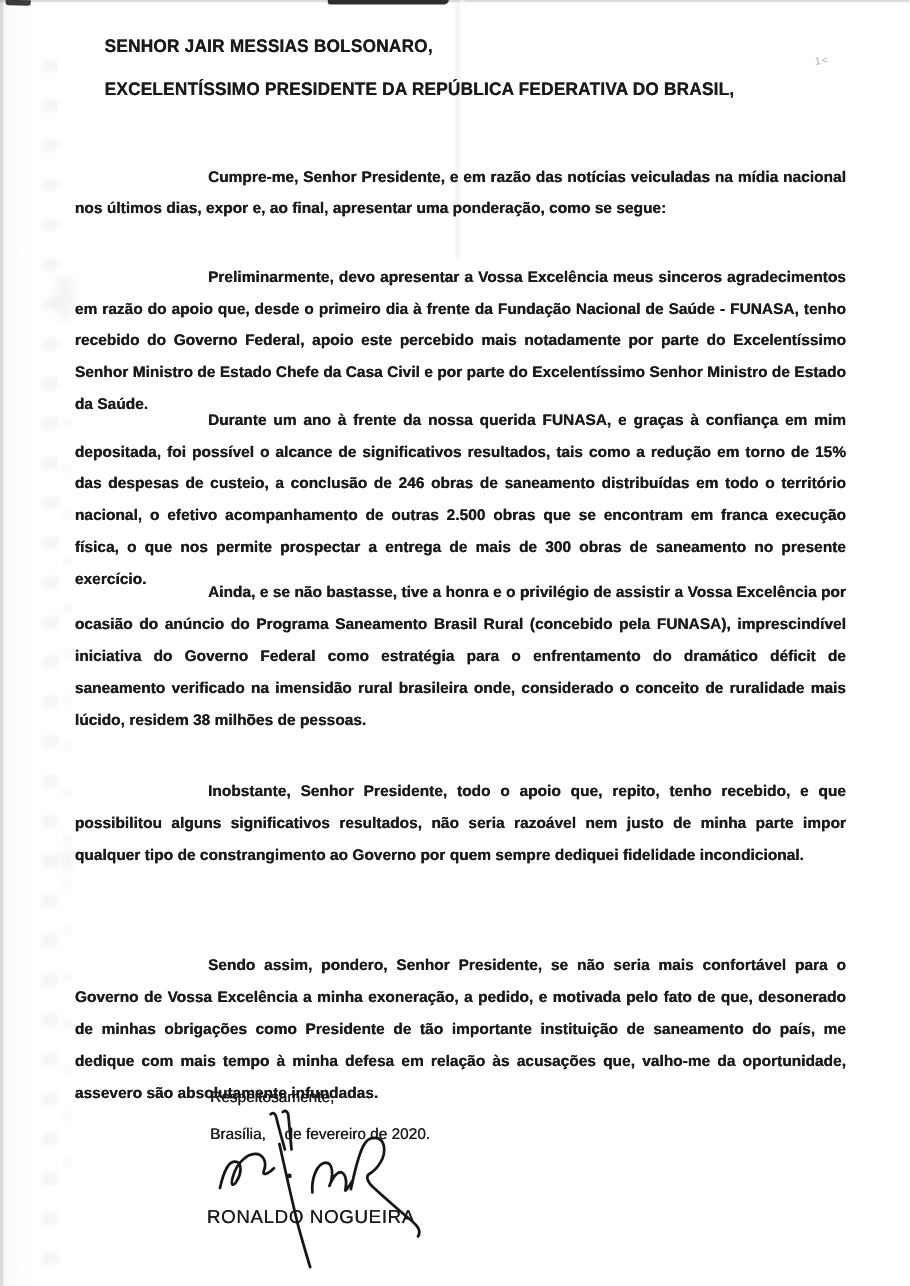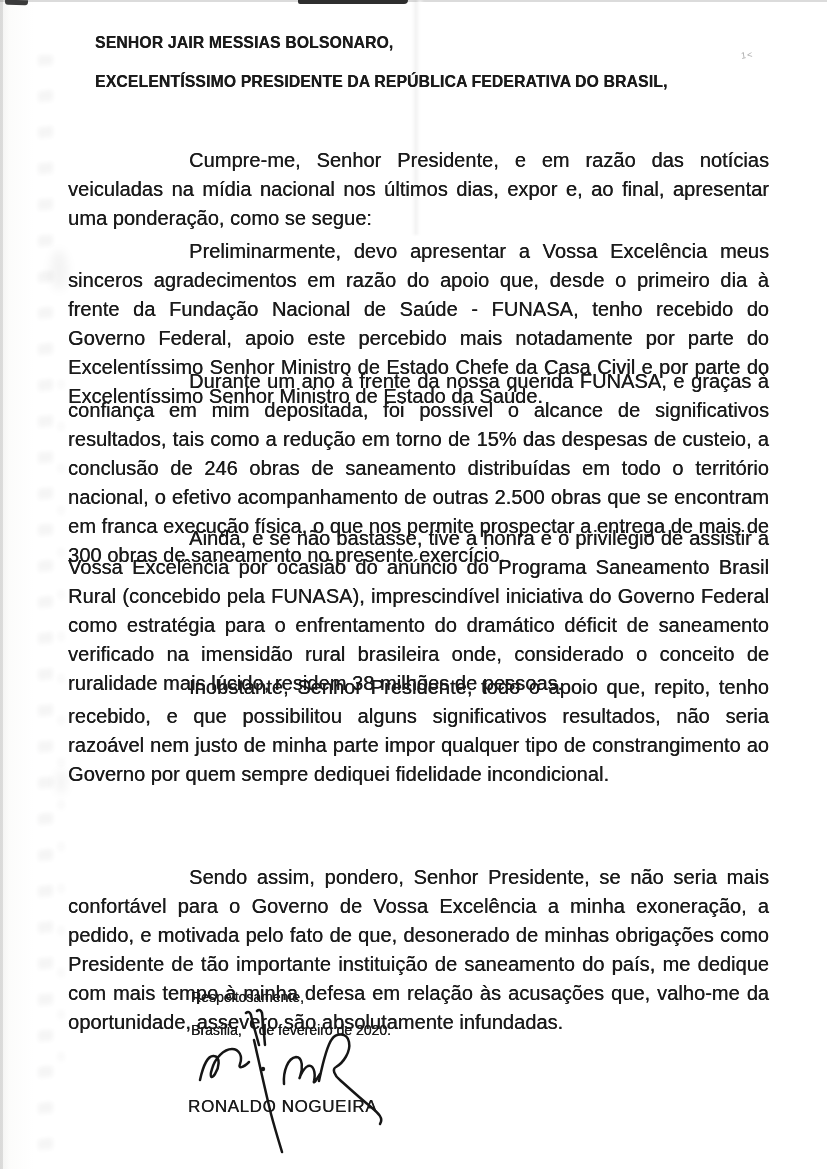--- a/index.html
+++ b/index.html
@@ -23,25 +23,25 @@
     background:repeating-linear-gradient(182deg,rgba(0,0,0,.04) 0 7px,transparent 11px 42px);
     filter:blur(2px);opacity:.6;}
   .blotch{position:absolute;border-radius:50%;filter:blur(4px);background:rgba(0,0,0,.045);}
   .pencil-mark{position:absolute;left:741px;top:50px;font-size:9px;letter-spacing:1px;
     color:#979797;opacity:.85;transform:rotate(-8deg);}
   
   .hdr{position:absolute;left:95px;font-weight:bold;font-size:16.5px;letter-spacing:.2px;
     white-space:nowrap;transform:scaleX(.95);transform-origin:left top;
     text-shadow:.3px 0 0 currentColor;}
   .hdr1{top:33px;} .hdr2{top:72px;}
-  .para{position:absolute;left:68px;width:701px;font-size:20px;line-height:29px;
+  .para{position:absolute;left:68px;width:701px;font-size:14px;line-height:29px;
     text-align:justify;text-indent:121px;letter-spacing:.05px;
-    text-shadow:.3px 0 0 currentColor;}
+    text-shadow:.3px 0 0 currentColor;font-weight:bold;}
   .p1{top:146px;} .p2{top:237px;} .p3{top:367px;}
-  .p4{top:524px;} .p5{top:673px;} .p6{top:863px;}
+  .p4{top:524px;} .p5{top:705px;} .p6{top:863px;}
   .close-line{position:absolute;font-size:14px;line-height:29px;white-space:nowrap;
     text-shadow:.3px 0 0 currentColor;}
   .salutation{left:191px;top:983px;}
   .date-line{left:191px;top:1016px;}
   .date-gap{display:inline-block;width:17px;}
   .signatory{left:188px;top:1092px;letter-spacing:.6px;font-size:17px;}
   
   .ink-overlay{position:absolute;left:0;top:0;width:827px;height:1169px;pointer-events:none;}
   .ink-overlay path{fill:none;stroke:#161616;stroke-width:2.5;stroke-linecap:round;stroke-linejoin:round;}
 </style>

